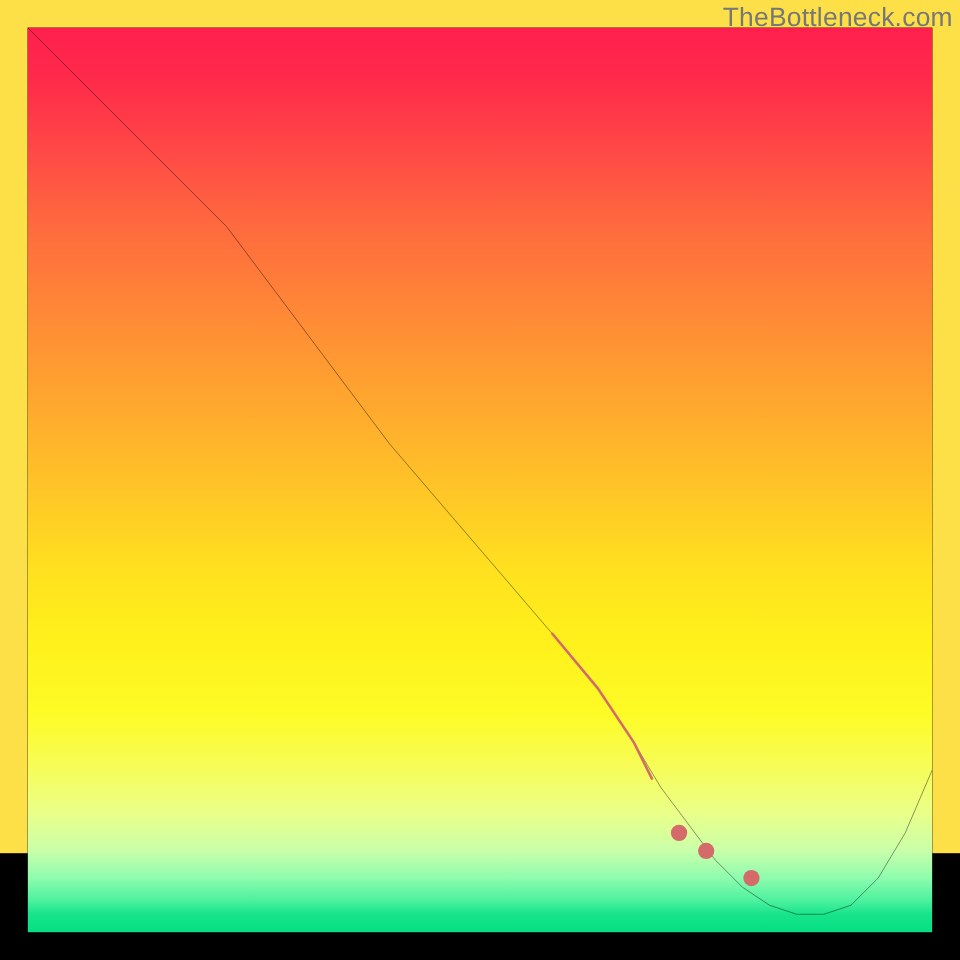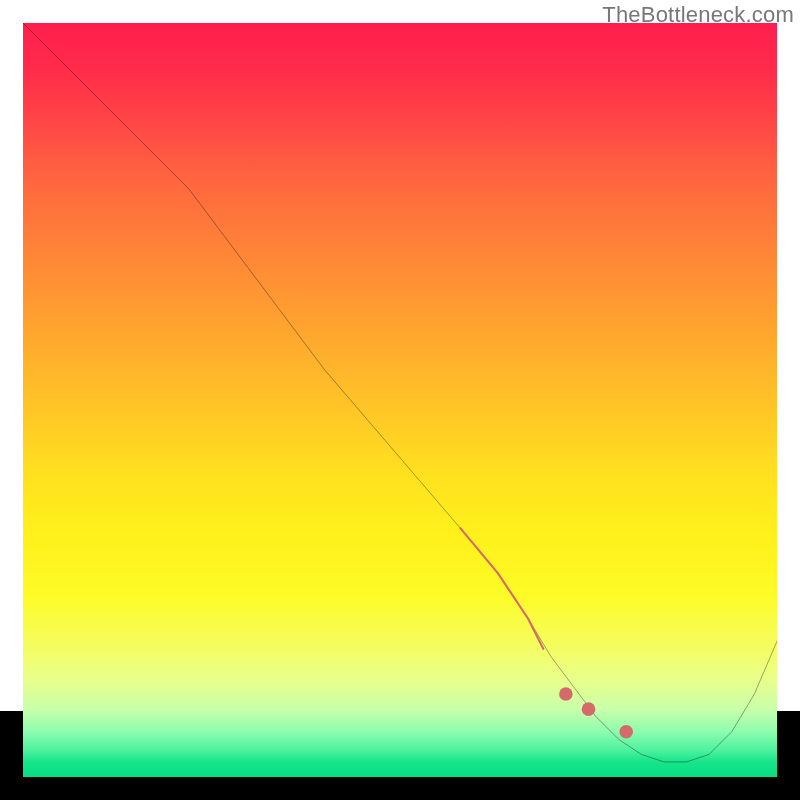--- a/index.html
+++ b/index.html
@@ -8,21 +8,21 @@
     width: 800px;
     height: 800px;
     background: #000;
     overflow: hidden;
     font-family: Arial, Helvetica, sans-serif;
   }
   .outer {
     position: relative;
     width: 800px;
     height: 711px;
-    background: #ffffff;
+    background: #fde047;
   }
   .watermark {
     position: absolute;
     top: 2px;
     right: 6px;
     color: #777;
     font-size: 22px;
     font-weight: 500;
     letter-spacing: 0.2px;
     z-index: 10;

